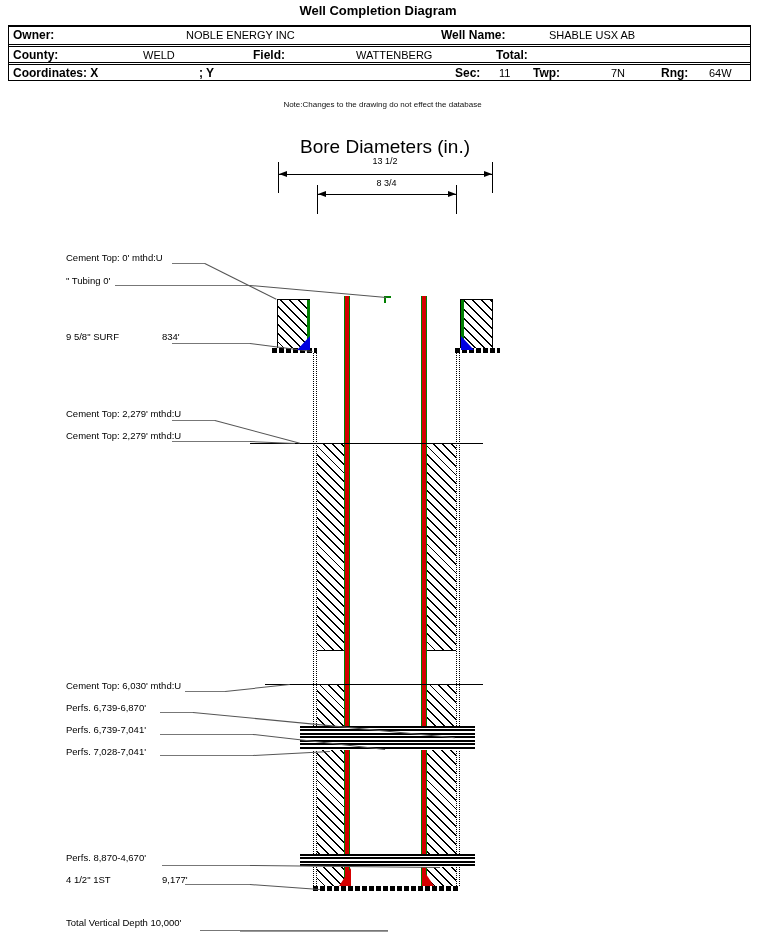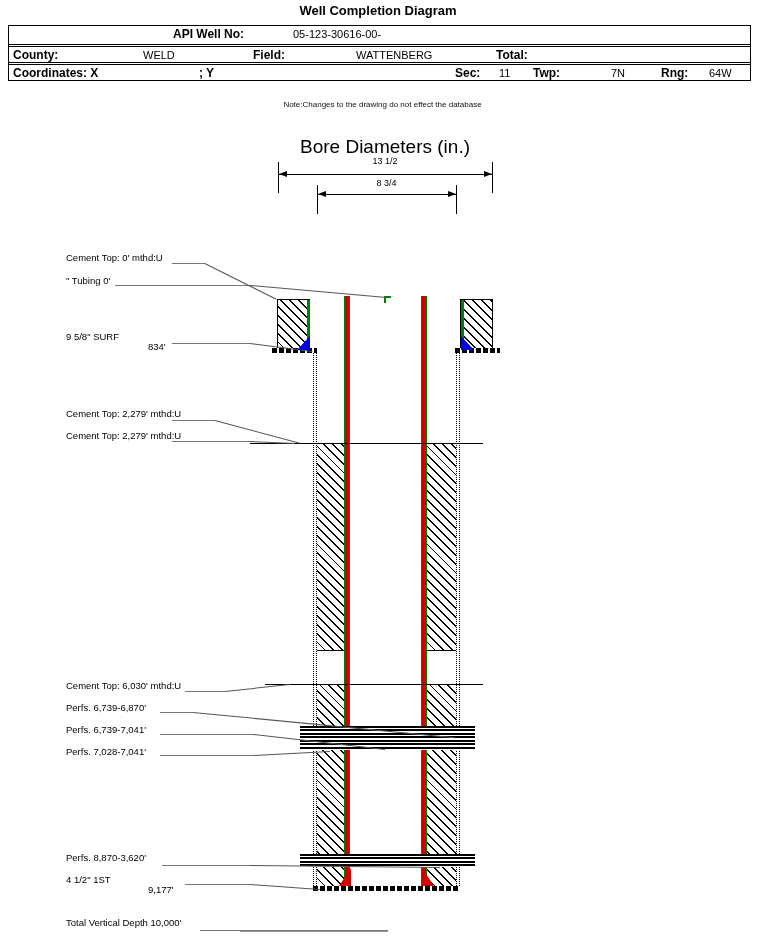--- a/index.html
+++ b/index.html
@@ -22,21 +22,21 @@
   .dimlabel{position:absolute;font-size:9px;text-align:center;}
   .dimline{position:absolute;height:1px;background:#000;}
   .tick{position:absolute;width:1px;background:#000;}
   .arrow-l{position:absolute;width:0;height:0;border-right:8px solid #000;
            border-top:3.5px solid transparent;border-bottom:3.5px solid transparent;}
   .arrow-r{position:absolute;width:0;height:0;border-left:8px solid #000;
            border-top:3.5px solid transparent;border-bottom:3.5px solid transparent;}
 
   
   .ann{position:absolute;left:66px;font-size:9.5px;white-space:nowrap;z-index:7;}
-  .ann .val{position:absolute;left:82px;top:0;margin-top:10px;}
+  .ann .val{position:absolute;left:96px;top:0;}
   .ul{position:absolute;height:1px;background:#777;z-index:6;}
   .lead{position:absolute;height:1px;background:#555;transform-origin:0 0;z-index:6;}
 
   
   .hatch{background:repeating-linear-gradient(45deg,#fff 0 5px,#000 5px 6.3px);}
   .block{position:absolute;border:1px solid #000;box-sizing:border-box;z-index:1;}
   .greenbar{position:absolute;background:var(--green,#008000);z-index:3;}
   .casing{position:absolute;width:6px;z-index:2;
           background:linear-gradient(90deg,var(--green,#008000) 0 1px,var(--red,#d40000) 1px 5px,var(--green,#008000) 5px 6px);}
   .dashbar-h{position:absolute;height:5px;z-index:3;
@@ -55,23 +55,25 @@
   .redtri{background:var(--red,#d40000);}
 </style>
 </head>
 <body>
 
 <div id="page">
 
   <div class="title">Well Completion Diagram</div>
 
   <div class="htable">
-    <div class="hrow r1">
-      <span class="lbl" style="left:164px">API Well No:</span>
-      <span style="left:284px">05-123-30616-00-</span>
+    <div class="hrow r2">
+      <span class="lbl" style="left:4px">Owner:</span>
+      <span style="left:177px">NOBLE ENERGY INC</span>
+      <span class="lbl" style="left:432px">Well Name:</span>
+      <span style="left:540px">SHABLE USX AB</span>
     </div>
     <div class="hrow r3">
       <span class="lbl" style="left:4px">County:</span>
       <span style="left:134px">WELD</span>
       <span class="lbl" style="left:244px">Field:</span>
       <span style="left:347px">WATTENBERG</span>
       <span class="lbl" style="left:487px">Total:</span>
     </div>
     <div class="hrow r4">
       <span class="lbl" style="left:4px">Coordinates: X</span>
@@ -105,21 +107,21 @@
 
   <div class="ann" style="top:252px"><span>Cement Top: 0' mthd:U</span></div>
   <div class="ann" style="top:275px"><span>" Tubing 0'</span></div>
   <div class="ann" style="top:331px"><span>9 5/8" SURF</span><span class="val">834'</span></div>
   <div class="ann" style="top:408px"><span>Cement Top: 2,279' mthd:U</span></div>
   <div class="ann" style="top:430px"><span>Cement Top: 2,279' mthd:U</span></div>
   <div class="ann" style="top:680px"><span>Cement Top: 6,030' mthd:U</span></div>
   <div class="ann" style="top:702px"><span>Perfs. 6,739-6,870'</span></div>
   <div class="ann" style="top:724px"><span>Perfs. 6,739-7,041'</span></div>
   <div class="ann" style="top:746px"><span>Perfs. 7,028-7,041'</span></div>
-  <div class="ann" style="top:852px"><span>Perfs. 8,870-3,620'</span></div>
+  <div class="ann" style="top:852px"><span>Perfs. 8,870-4,670'</span></div>
   <div class="ann" style="top:874px"><span>4 1/2" 1ST</span><span class="val">9,177'</span></div>
   <div class="ann" style="top:917px"><span>Total Vertical Depth 10,000'</span></div>
 
   <div class="ul" style="left:172px;top:263px;width:33px"></div>
   <div class="ul" style="left:115px;top:285px;width:135px"></div>
   <div class="ul" style="left:172px;top:343px;width:78px"></div>
   <div class="ul" style="left:172px;top:420px;width:43px"></div>
   <div class="ul" style="left:172px;top:441px;width:78px"></div>
   <div class="ul" style="left:185px;top:691px;width:40px"></div>
   <div class="ul" style="left:160px;top:712px;width:33px"></div>

